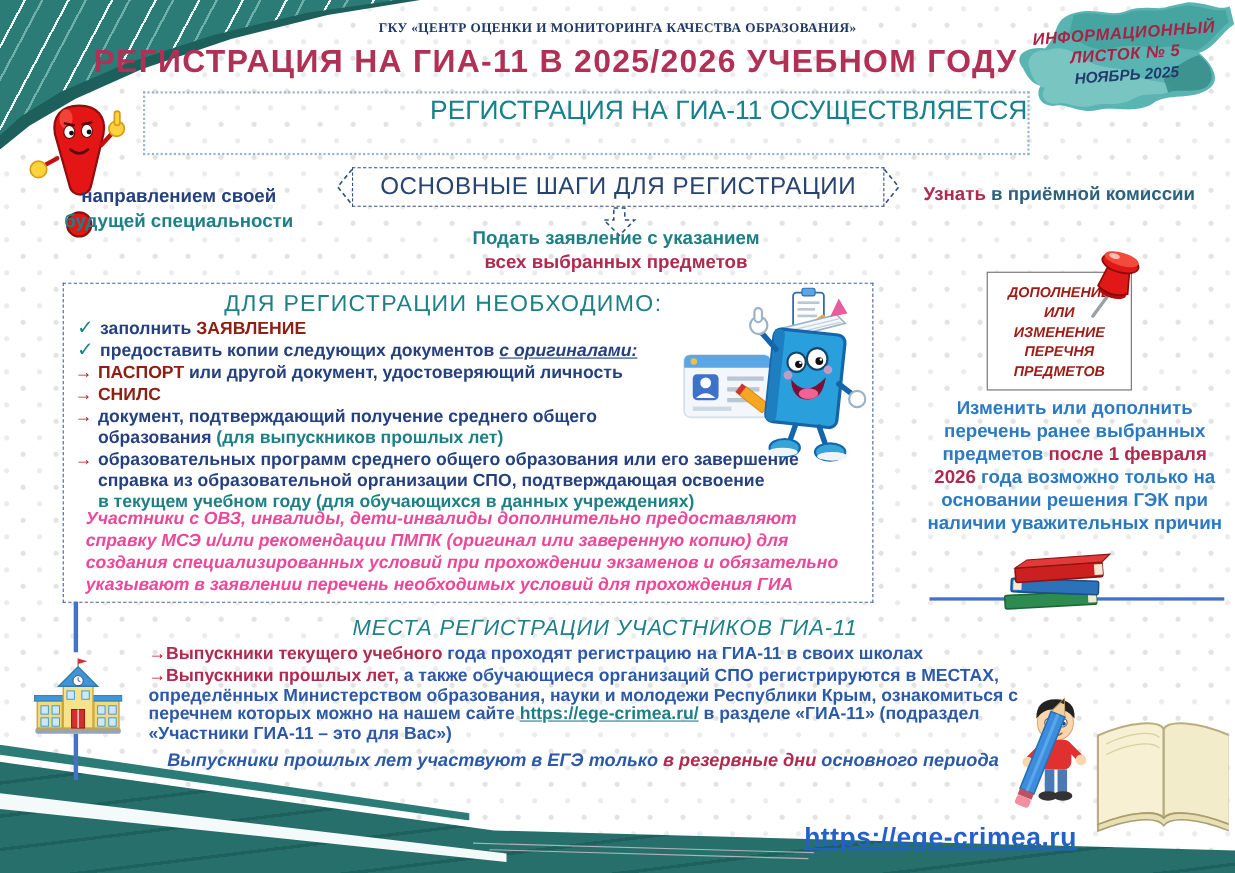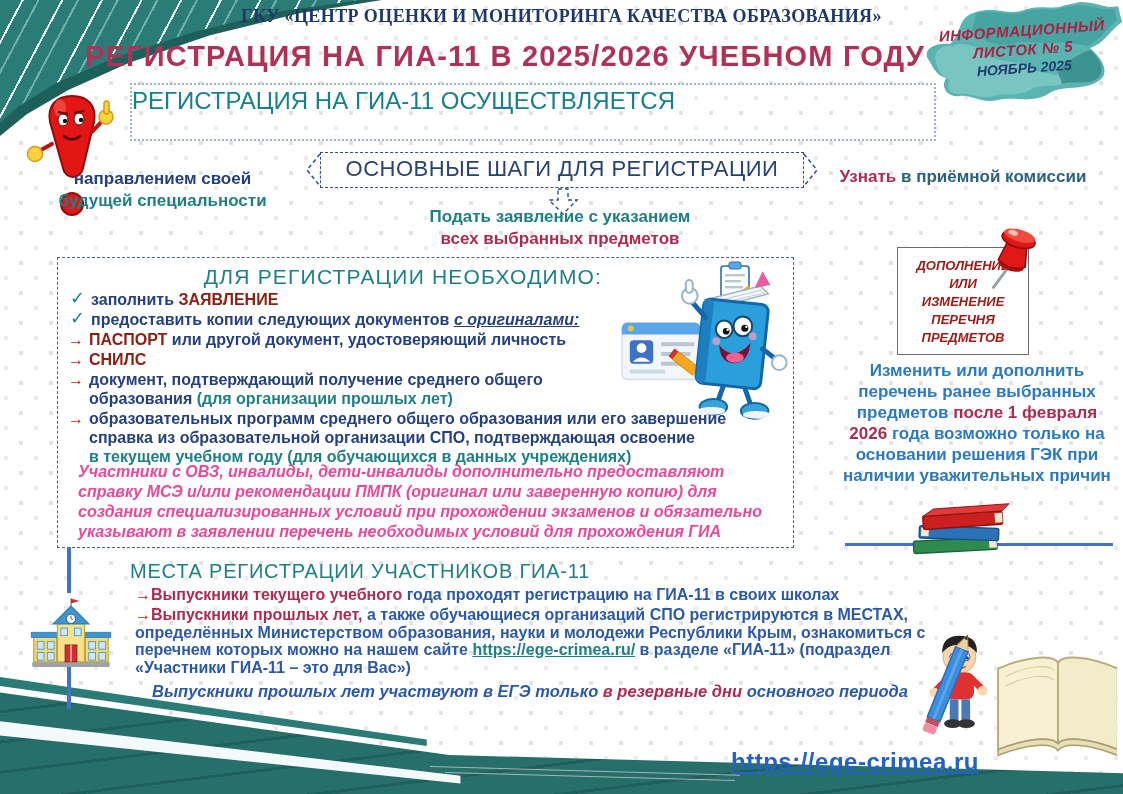--- a/index.html
+++ b/index.html
@@ -35,32 +35,32 @@
     clip-path:polygon(0 0,97% 0,75% 9%,52% 25%,31% 45%,15% 65%,5% 83%,0 96%);}
   .band-upper{left:0;bottom:0;width:1123px;height:130px;background:#2b7c77;
     clip-path:polygon(0% 10%,38% 58%,38% 63%,0% 17%);}
   .band-main{left:0;bottom:0;width:1123px;height:130px;
     background:repeating-linear-gradient(173deg,#266f6b 0 16px,#1d605c 16px 19px,#266f6b 19px 30px);
     clip-path:polygon(0% 22%,40% 70%,100% 84%,100% 100%,0% 100%);}
   .band-gap{left:0;bottom:0;width:1123px;height:130px;background:#f4faf9;
     clip-path:polygon(0% 44%,41% 86%,41% 92%,0% 55%);}
   .thin-line{height:1px;background:#adb3b8;transform-origin:left center;}
 
-  .org-title{left:0;top:6px;width:100%;text-align:center;
+  .org-title{left:0;top:18px;width:100%;text-align:center;
     font-family:"Liberation Serif","DejaVu Serif",serif;font-weight:700;
-    font-size:18px;letter-spacing:.4px;color:#1f3864;}
+    font-size:12px;letter-spacing:.4px;color:#1f3864;}
   .main-title{left:0;top:40px;width:1010px;text-align:center;font-weight:700;
     font-size:29px;letter-spacing:1.2px;color:#b13055;}
   .leaflet{left:925px;top:22px;width:196px;text-align:center;transform:rotate(-4deg);
     font-weight:700;font-style:italic;line-height:1.25;}
   .leaflet .l1,.leaflet .l2{color:#aa2144;font-size:15px;letter-spacing:.5px;}
   .leaflet .l3{color:#223a6e;font-size:14px;}
 
   .period-box{left:130px;top:83px;width:806px;height:58px;border:2px dotted #9fb3c8;
-    box-sizing:border-box;text-align:left;padding-top:3px;font-size:24px;line-height:26px;}
+    box-sizing:border-box;text-align:right;padding-top:3px;font-size:24px;line-height:26px;}
   .period-box .pl1{color:#17808a;}
 
   .banner{left:320px;top:152px;width:484px;height:36px;border:1.5px dashed #33507e;
     box-sizing:border-box;text-align:center;line-height:32px;font-size:22px;
     letter-spacing:.5px;color:#27436f;background:rgba(255,255,255,.75);}
   .banner svg{position:absolute;top:-2px;}
 
   .step{position:absolute;text-align:center;font-weight:700;font-size:17px;line-height:1.27;}
 
   .note-box{left:897px;top:247px;width:132px;height:108px;background:#fff;border:1px solid #6d6d6d;
@@ -80,22 +80,22 @@
   .mk-check{color:#1d8087;font-weight:700;font-size:18px;}
   .mk-arrow{color:#c21717;font-weight:700;font-size:16px;}
   .ovz{position:absolute;left:20px;top:204px;width:708px;color:#ec4899;font-weight:700;
     font-style:italic;font-size:16px;line-height:20px;}
 
   .right-para{left:838px;top:360px;width:278px;text-align:center;font-weight:700;
     font-size:17px;line-height:1.24;}
   .hline{left:845px;top:543px;width:268px;height:3px;background:#4472c4;}
   .vline{left:67px;width:4px;background:#4472c4;}
 
-  .places-title{left:130px;top:560px;width:840px;text-align:left;color:#1d8087;
-    font-size:20px;letter-spacing:.8px;}
+  .places-title{left:130px;top:560px;width:840px;text-align:center;color:#1d8087;
+    font-size:20px;letter-spacing:.8px;font-style:italic;}
   .bp{position:absolute;left:135px;width:850px;font-weight:700;font-size:16px;line-height:17.5px;}
   .p3{left:140px;top:682px;width:780px;text-align:center;font-weight:700;font-style:italic;
     font-size:16.5px;}
 
   .footer-url{left:690px;top:748px;width:330px;text-align:center;}
   .footer-url a{color:#2361c9;font-weight:700;font-size:24px;letter-spacing:.5px;
     text-decoration:underline;cursor:pointer;}
 </style>
 </head>
 <body>
@@ -213,21 +213,21 @@
         <span class="mk mk-arrow">→</span>
         <span><span class="c-darkred">ПАСПОРТ</span><span class="c-navy"> или другой документ, удостоверяющий личность</span></span>
       </div>
       <div class="li arrow">
         <span class="mk mk-arrow">→</span>
         <span><span class="c-darkred">СНИЛС</span></span>
       </div>
       <div class="li arrow">
         <span class="mk mk-arrow">→</span>
         <div><span class="c-navy">документ, подтверждающий получение среднего общего</span></div>
-        <div><span class="c-navy">образования </span><span class="c-teal">(для организации прошлых лет)</span></div>
+        <div><span class="c-navy">образования </span><span class="c-teal">(для выпускников прошлых лет)</span></div>
       </div>
       <div class="li arrow">
         <span class="mk mk-arrow">→</span>
         <div><span class="c-navy">образовательных программ среднего общего образования или его завершение</span></div>
         <div><span class="c-navy">справка из образовательной организации СПО, подтверждающая освоение</span></div>
         <div><span class="c-teal">в текущем учебном году (для обучающихся в данных учреждениях)</span></div>
       </div>
     </div>
 
     <div class="ovz">Участники с ОВЗ, инвалиды, дети-инвалиды дополнительно предоставляют справку МСЭ и/или рекомендации ПМПК (оригинал или заверенную копию) для создания специализированных условий при прохождении экзаменов и обязательно указывают в заявлении перечень необходимых условий для прохождения ГИА</div>

